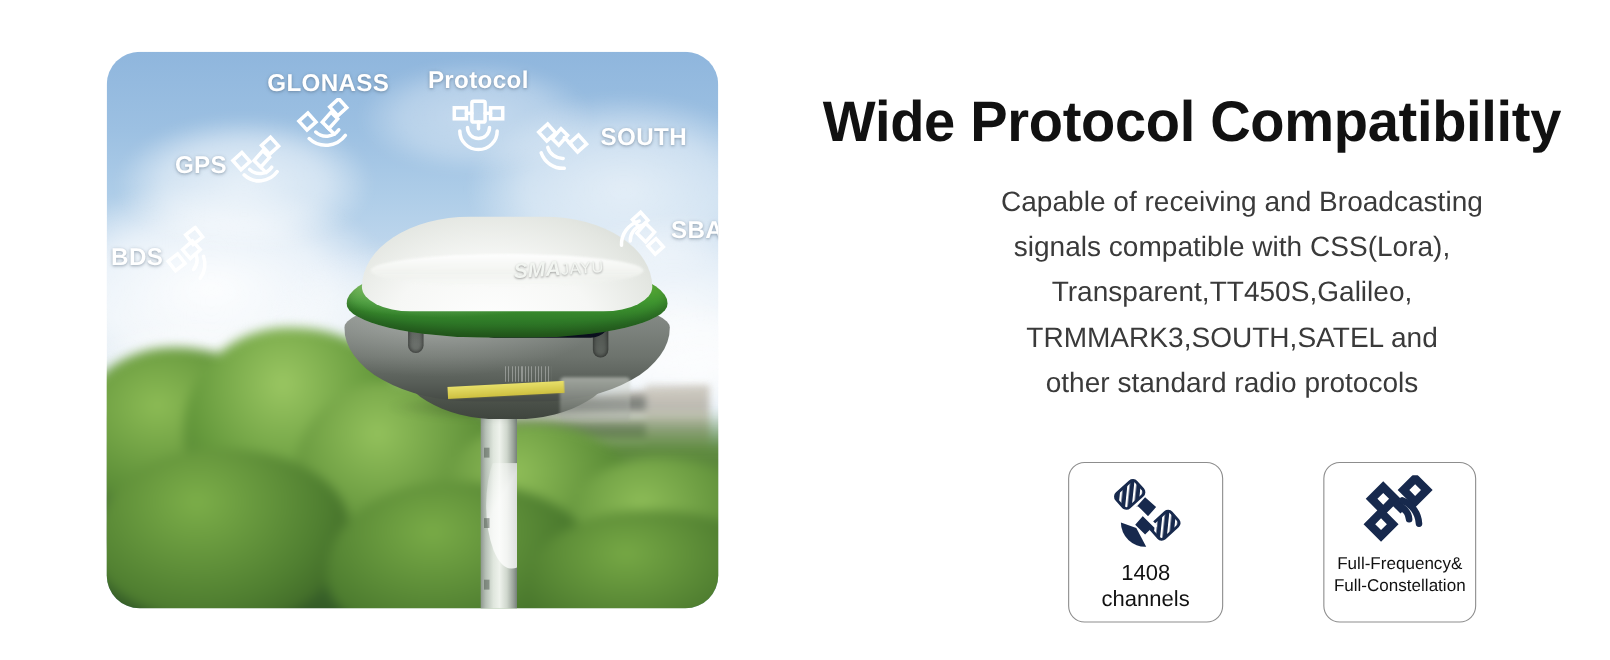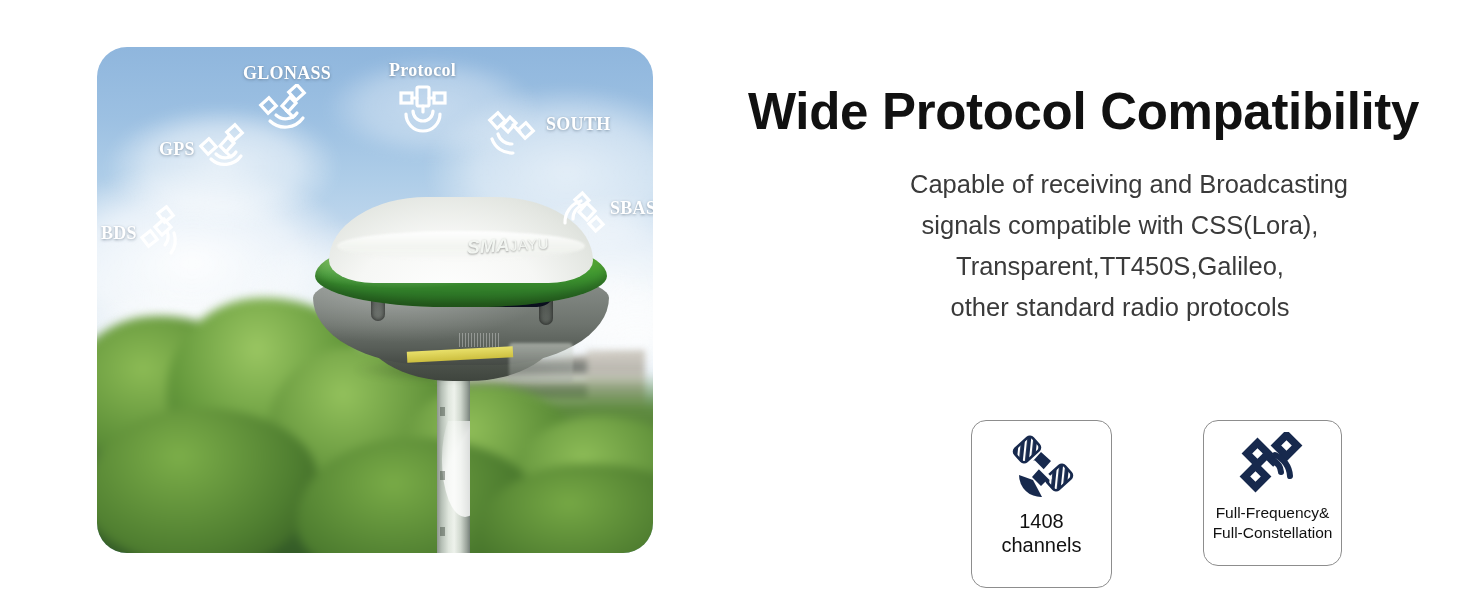--- a/index.html
+++ b/index.html
@@ -229,23 +229,23 @@
   .dev-shadow {
     position:absolute; left: 40px; top: 160px; width: 220px; height: 26px;
     background: radial-gradient(ellipse at center, rgba(20,28,20,.35) 0%, rgba(20,28,20,0) 70%);
     filter: blur(3px);
   }
 
   
   .tag { position:absolute; display:flex; align-items:center; gap: 3px; }
   .tag-label {
     color: #ffffff;
-    font-family: Liberation Serif, serif;
+    font-family: Liberation Sans, sans-serif;
     font-weight: bold;
-    font-size: 18px;
+    font-size: 22px;
     letter-spacing: .3px;
     text-shadow: 0 1px 3px rgba(70,90,110,.55);
     white-space: nowrap;
     text-align: center;
   }
   .sat-ico { display:block; }
   .tag.stacked { flex-direction: column; align-items: center; gap: 0px; }
 
   
   .right { position:absolute; left: 700px; top: 16px; width: 764px; height: 600px; }
@@ -277,21 +277,21 @@
   }
   .badge {
     border: 1.6px solid #8d8d8d;
     border-radius: 15px;
     background: #ffffff;
     display: flex;
     flex-direction: column;
     align-items: center;
     padding-top: 10px;
   }
-  .badge.b-one { width: 141px; height: 168px; }
+  .badge.b-one { width: 141px; height: 146px; }
   .badge.b-two { width: 139px; height: 146px; }
   .badge-ico { height: 78px; display:flex; align-items:center; justify-content:center; }
   .badge-txt {
     text-align: center;
     font-family: "Liberation Sans", sans-serif;
     color: #111111;
   }
   .b-one .badge-txt { font-size: 20px; line-height: 24px; }
   .b-two .badge-txt { font-size: 15.5px; line-height: 20px; font-weight: 500; }
   .b-two .badge-ico { height: 72px; }
@@ -484,20 +484,21 @@
   </div>
 
   <div class="right">
 
     <div class="title">Wide Protocol Compatibility</div>
 
     <div class="desc">
       <div>Capable of receiving and Broadcasting</div>
       <div>signals compatible with CSS(Lora),</div>
       <div>Transparent,TT450S,Galileo,</div>
+      <div>TRMMARK3,SOUTH,SATEL and</div>
       <div>other standard radio protocols</div>
     </div>
 
     <div class="badges">
 
       <div class="badge b-one">
         <div class="badge-ico">
           <svg width="74" height="74" viewBox="0 0 74 74" fill="none">
             <defs>
               <pattern id="hatch" width="6" height="6" patternUnits="userSpaceOnUse" patternTransform="rotate(48)">

